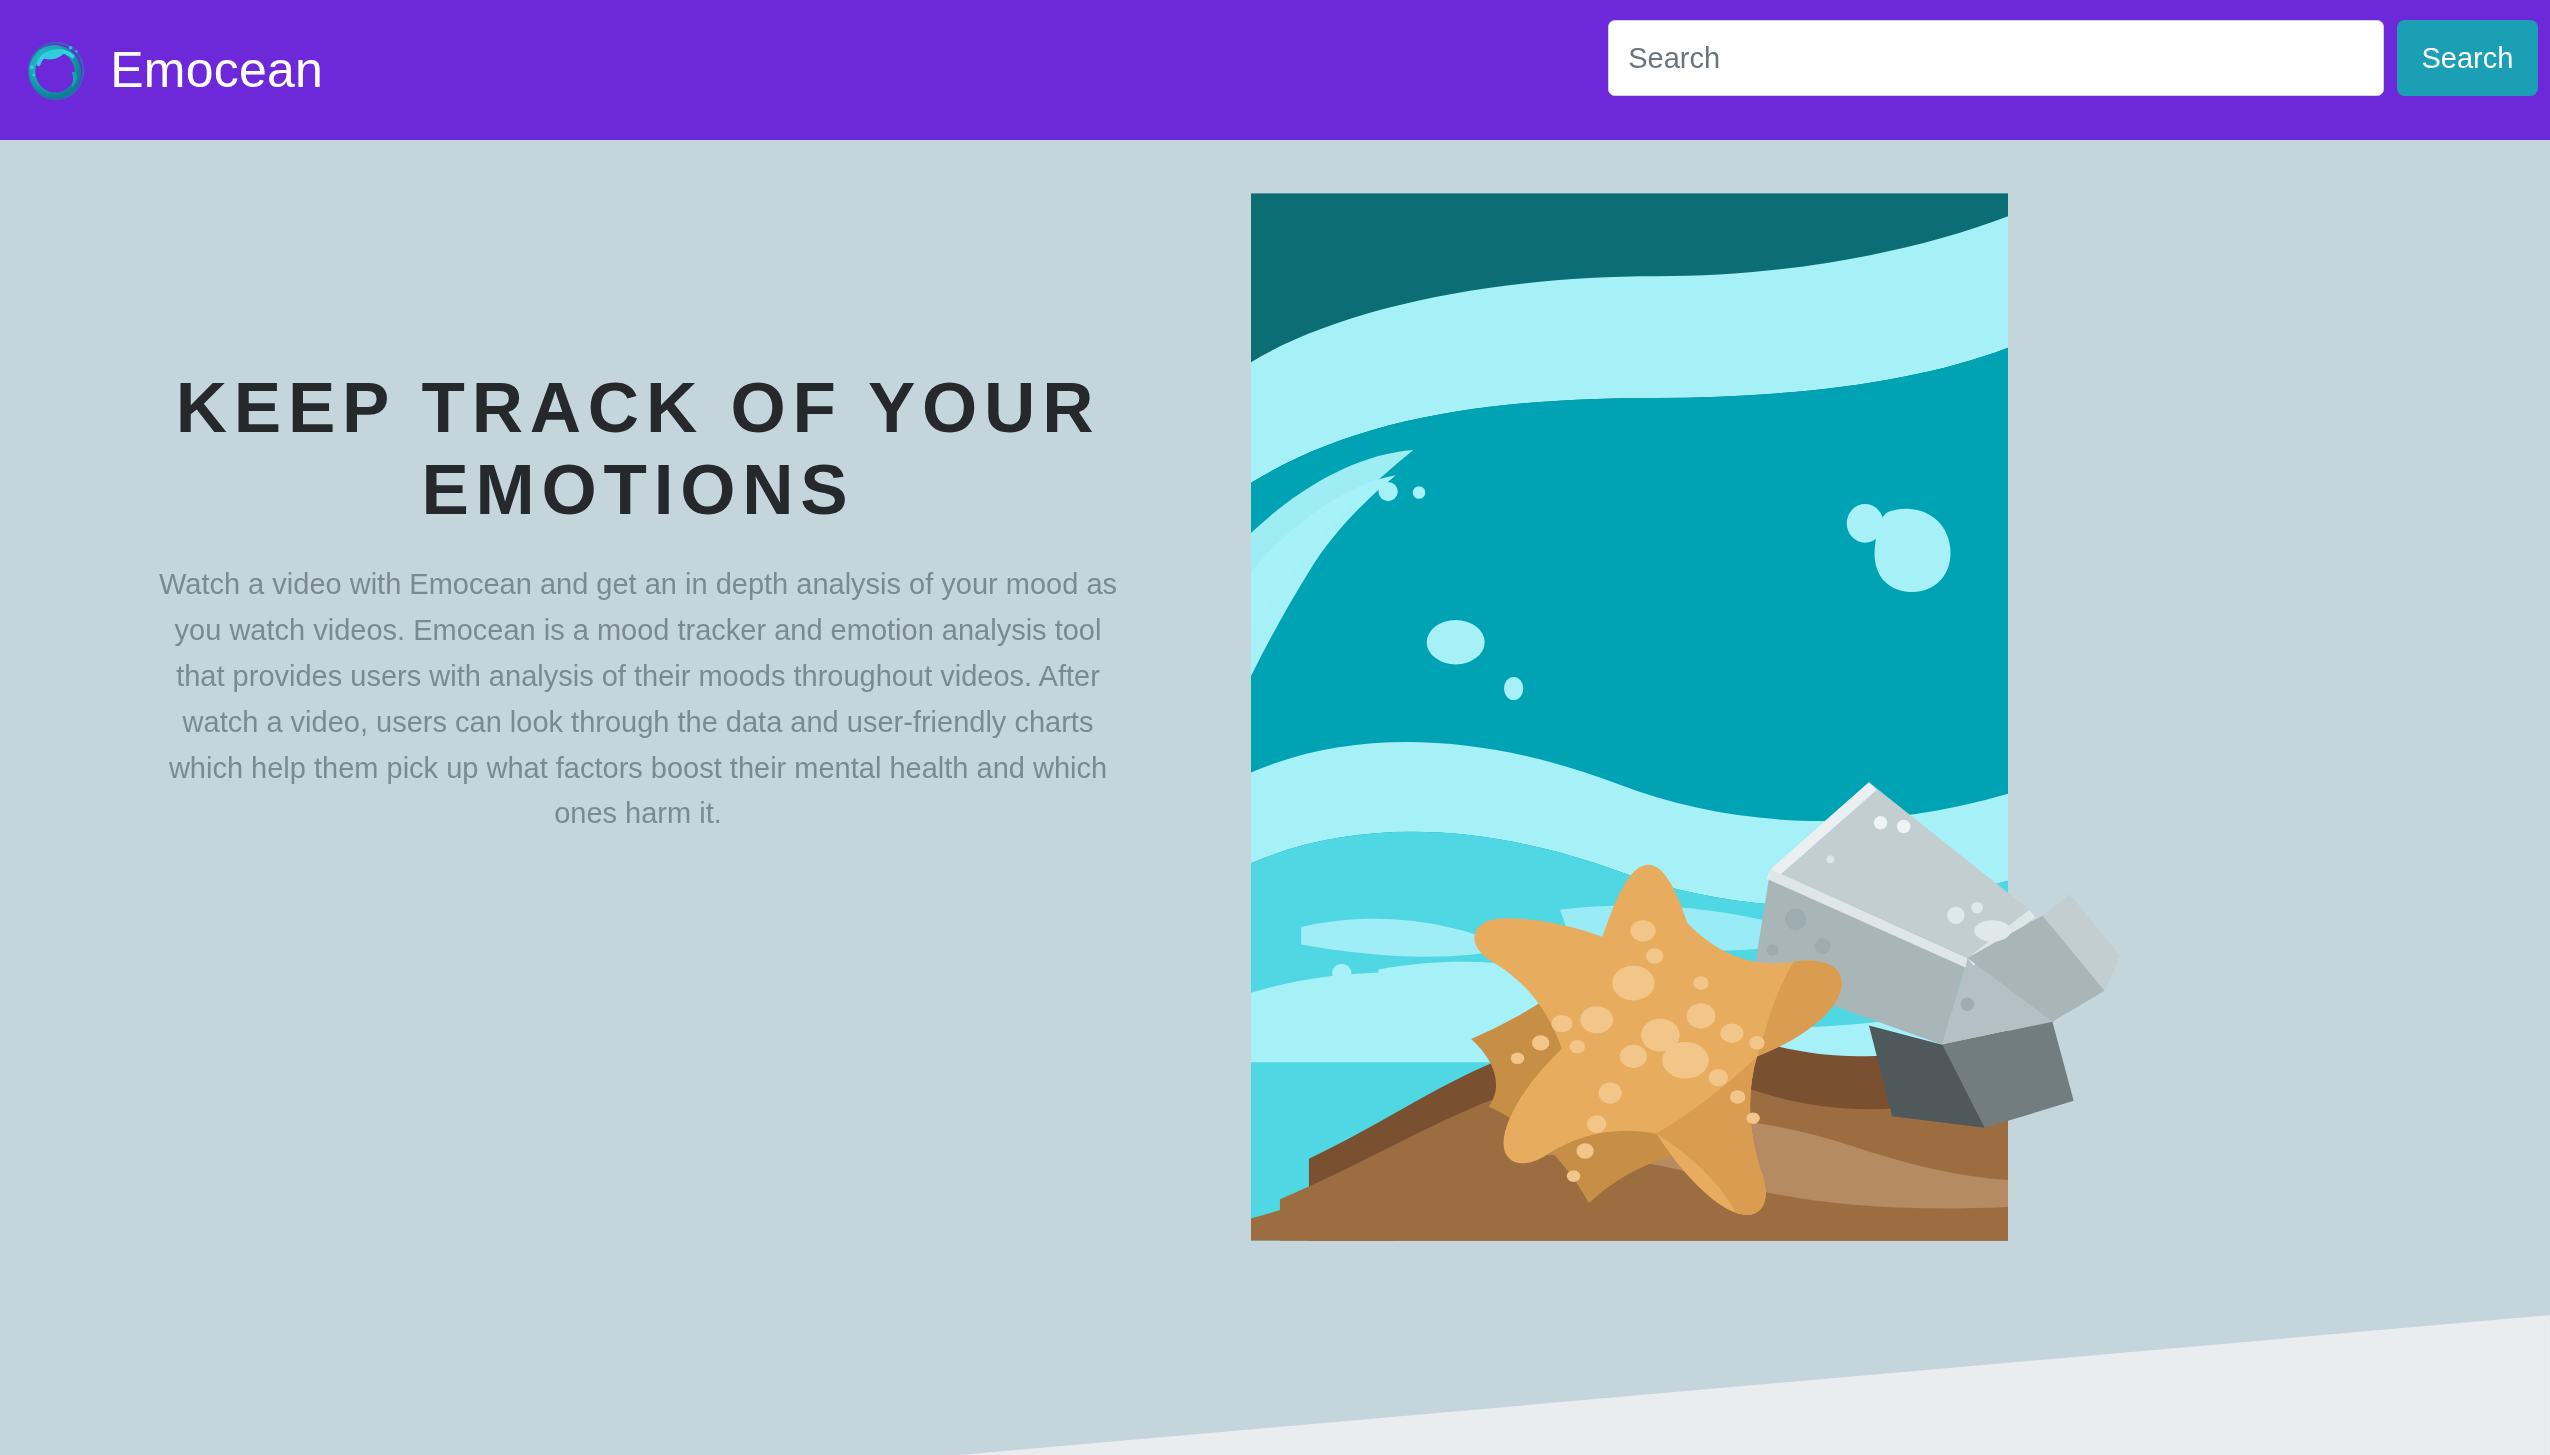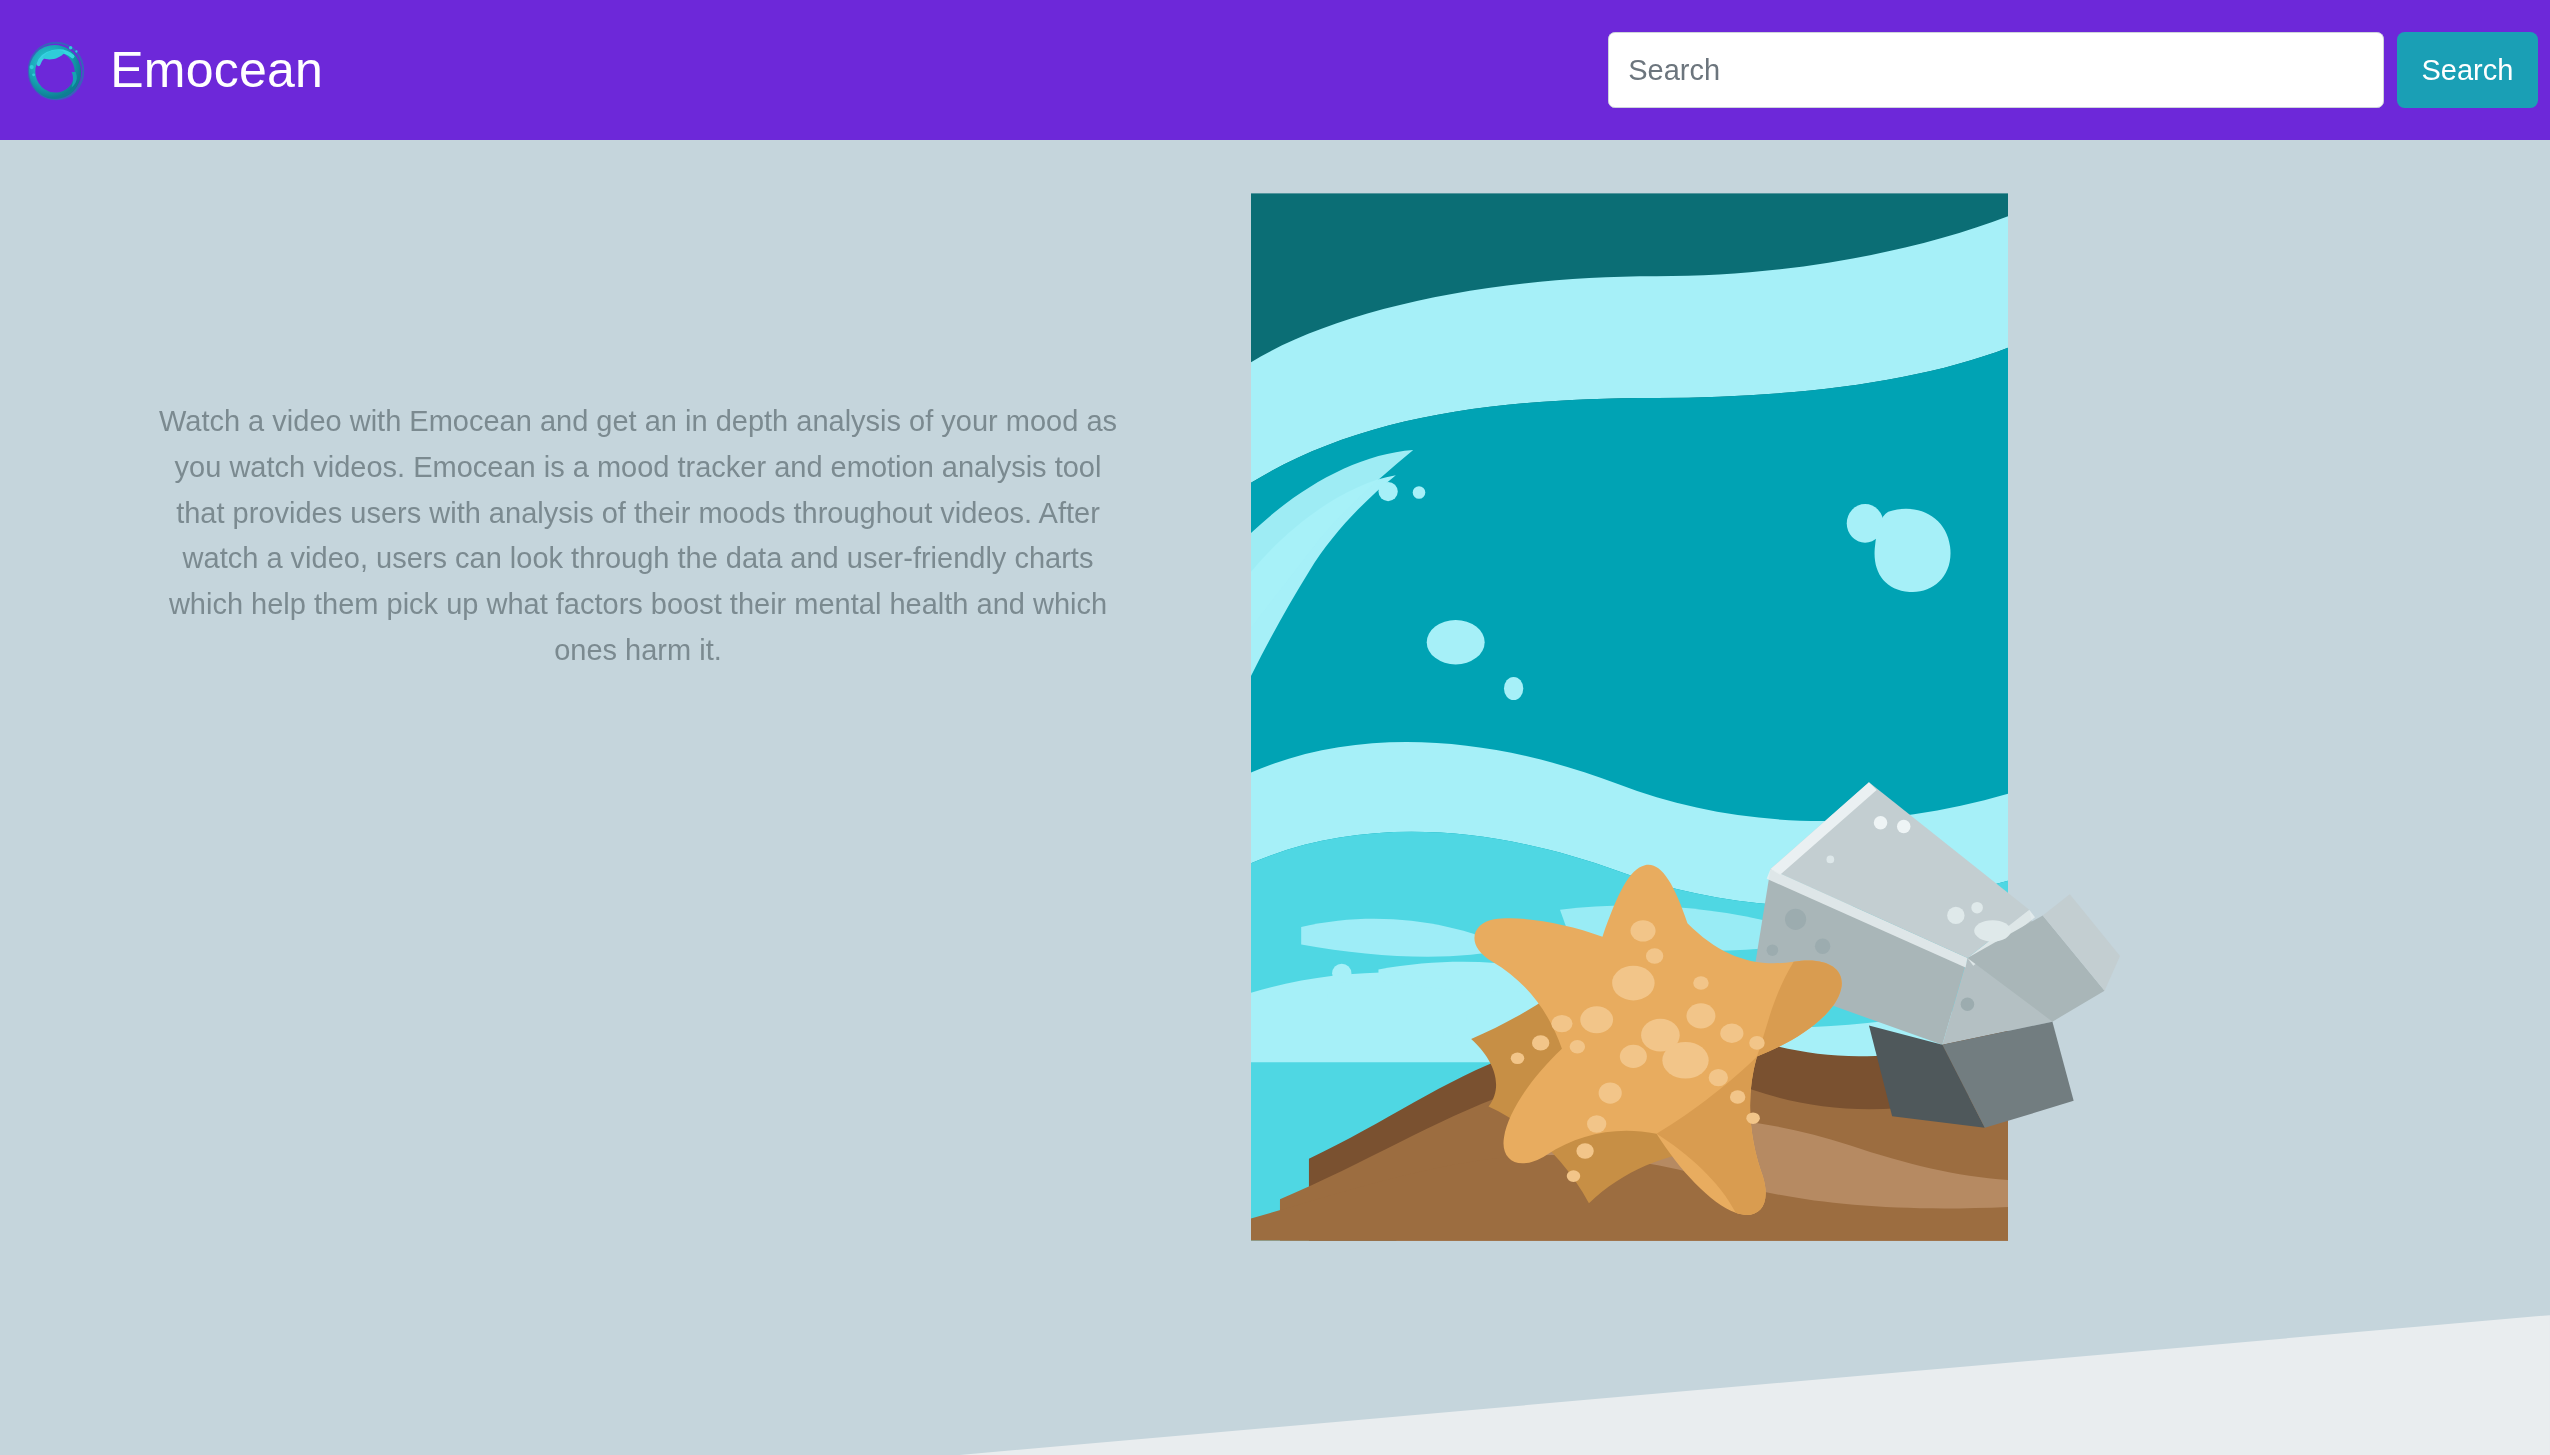--- a/index.html
+++ b/index.html
@@ -50,21 +50,21 @@
     font-weight: 400;
     margin-left: 19.3px;
     line-height: 1;
     letter-spacing: 0.2px;
     white-space: nowrap;
   }
 
   .search-form {
     position: absolute;
     right: 11.6px;
-    top: 32px;
+    top: 20px;
     display: flex;
     padding-left: 48px;
   }
 
   .search-input {
     width: 776px;
     height: 76px;
     background: #ffffff;
     border: 1px solid #ced4da;
     border-radius: 6.8px;
@@ -182,20 +182,21 @@
   <form class="search-form">
     <input class="search-input" type="text" placeholder="Search" style="">
     <button class="search-button" type="submit" style="background: rgb(26, 159, 181);">Search</button>
   </form>
 
 </nav>
 
 <main class="hero">
 
   <div class="hero-text">
+    <h1 class="hero-title" style="color: rgb(38, 41, 44);">KEEP TRACK OF YOUR EMOTIONS</h1>
     <p class="hero-paragraph" style="color: rgb(123, 138, 144);">Watch a video with Emocean and get an in depth analysis of your mood as you watch videos. Emocean is a mood tracker and emotion analysis tool that provides users with analysis of their moods throughout videos. After watch a video, users can look through the data and user-friendly charts which help them pick up what factors boost their mental health and which ones harm it.</p>
   </div>
 
   <div class="hero-image">
     <svg viewBox="0 0 784 1085" xmlns="http://www.w3.org/2000/svg" aria-hidden="true">
       <defs>
         <clipPath id="frameClip">
           <rect x="0" y="0" width="784" height="1085"></rect>
         </clipPath>
         <clipPath id="waterClip">

